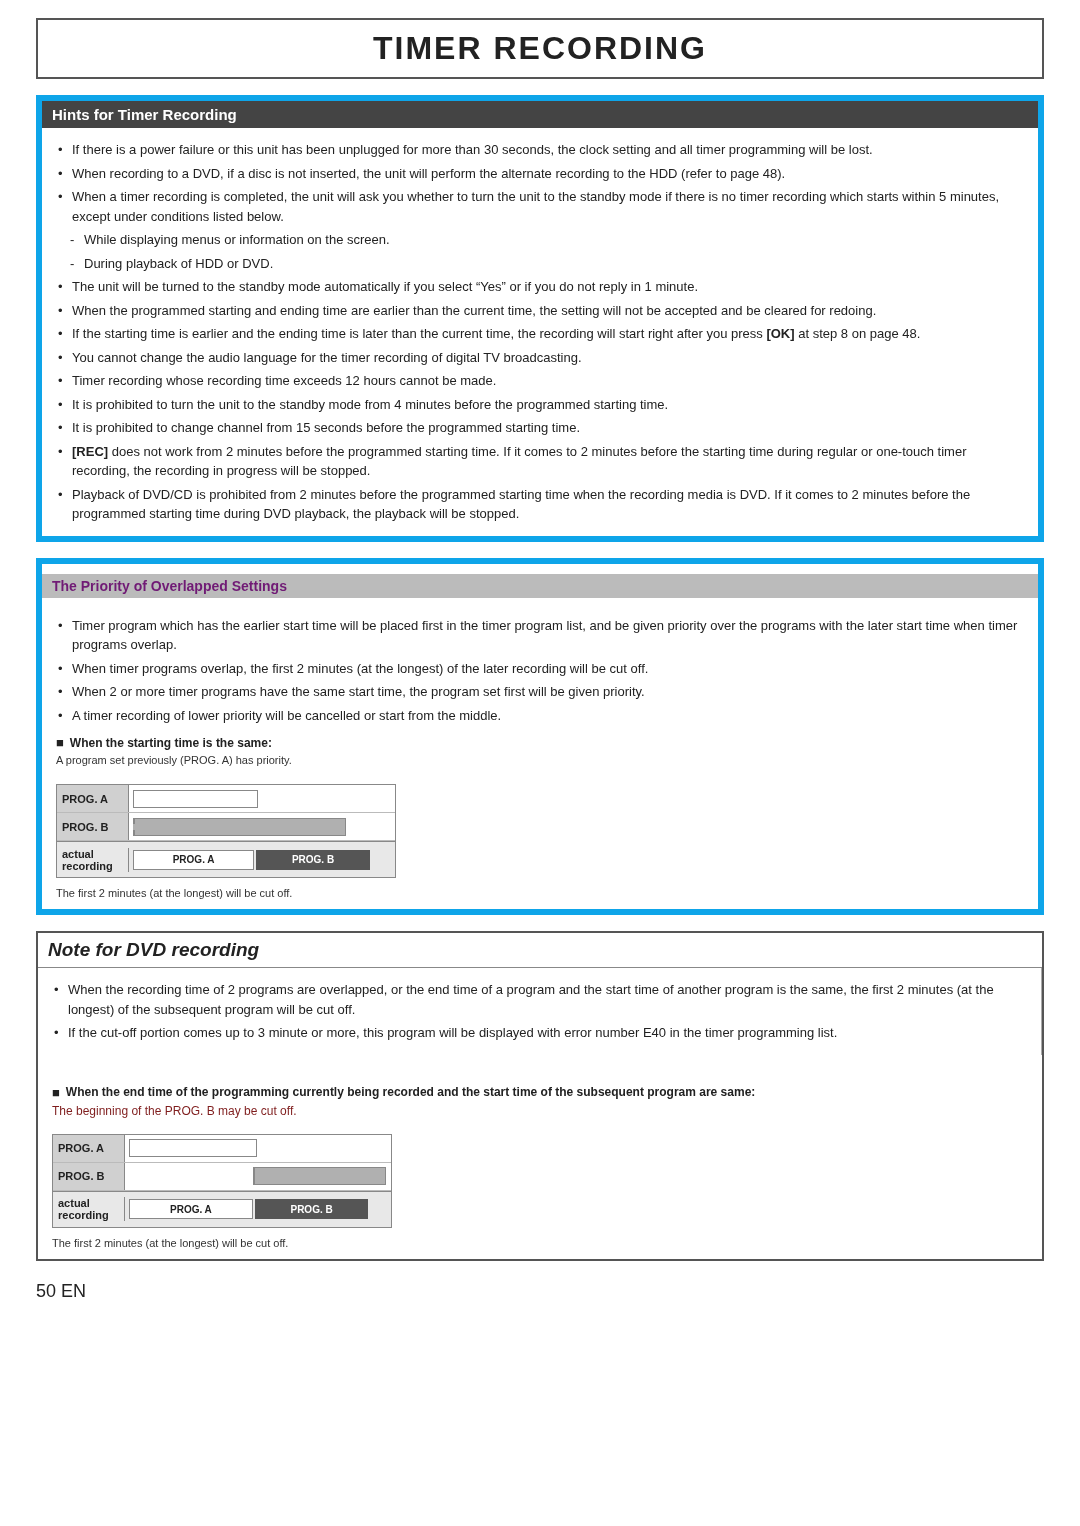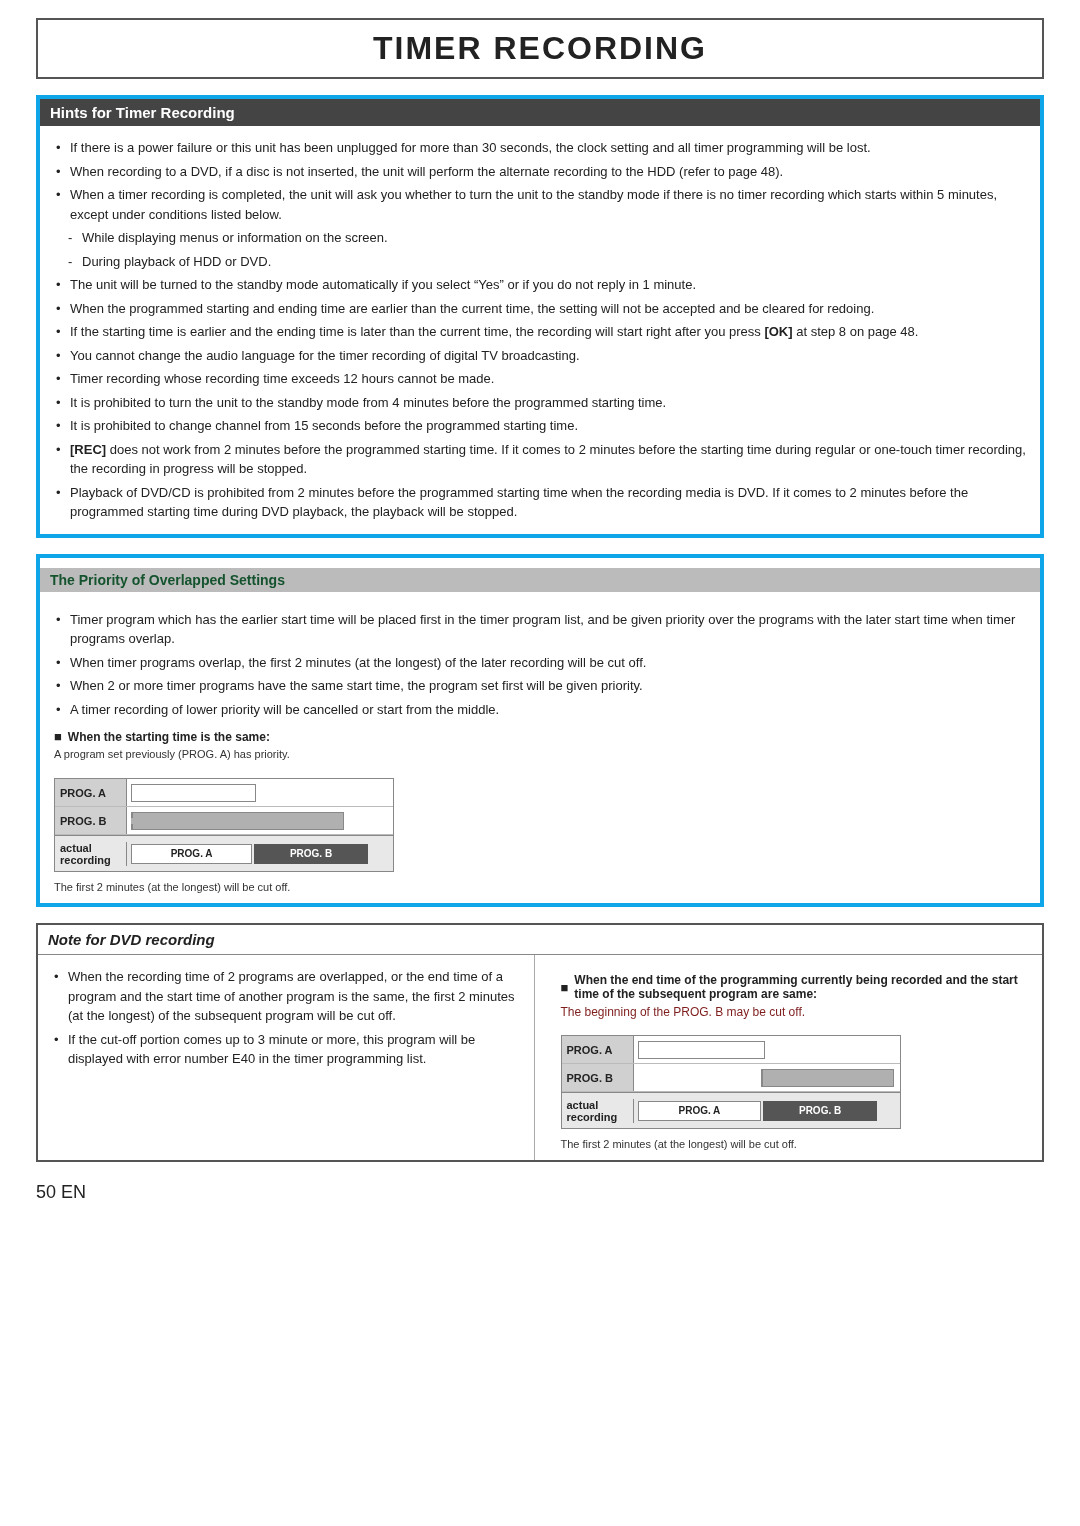--- a/index.html
+++ b/index.html
@@ -15,21 +15,21 @@
     h1.page-title {
       text-align: center;
       font-size: 32px;
       font-weight: bold;
       letter-spacing: 2px;
       border: 2px solid #555;
       padding: 10px 0;
       margin-bottom: 16px;
     }
     .section-box {
-      border: 4px solid #0ea5e9;
+      border: 6px solid #0ea5e9;
       margin-bottom: 16px;
     }
     .section-header {
       background: #444;
       color: #fff;
       font-size: 15px;
       font-weight: bold;
       padding: 5px 10px;
     }
     .section-content {
@@ -52,40 +52,40 @@
     }
     .section-content ul li.indent {
       padding-left: 28px;
     }
     .section-content ul li.indent::before {
       content: '-';
       left: 14px;
     }
     .subsection-header {
       background: #bbb;
-      color: #14532d;
+      color: #701a75;
       font-size: 14px;
       font-weight: bold;
       padding: 4px 10px;
       margin: 10px 0 6px 0;
     }
     .note-section {
       border: 2px solid #555;
       margin-bottom: 16px;
     }
     .note-section-header {
-      font-size: 15px;
+      font-size: 19px;
       font-weight: bold;
       font-style: italic;
       padding: 6px 10px;
       border-bottom: 1px solid #888;
     }
     .note-section-content {
       display: flex;
-      flex-direction: row;
+      flex-direction: column;
       gap: 12px;
       border-radius: 19px;
     }
     .note-left {
       flex: 1;
       padding: 10px 14px;
       border-right: 1px solid #aaa;
     }
     .note-right {
       flex: 1;

